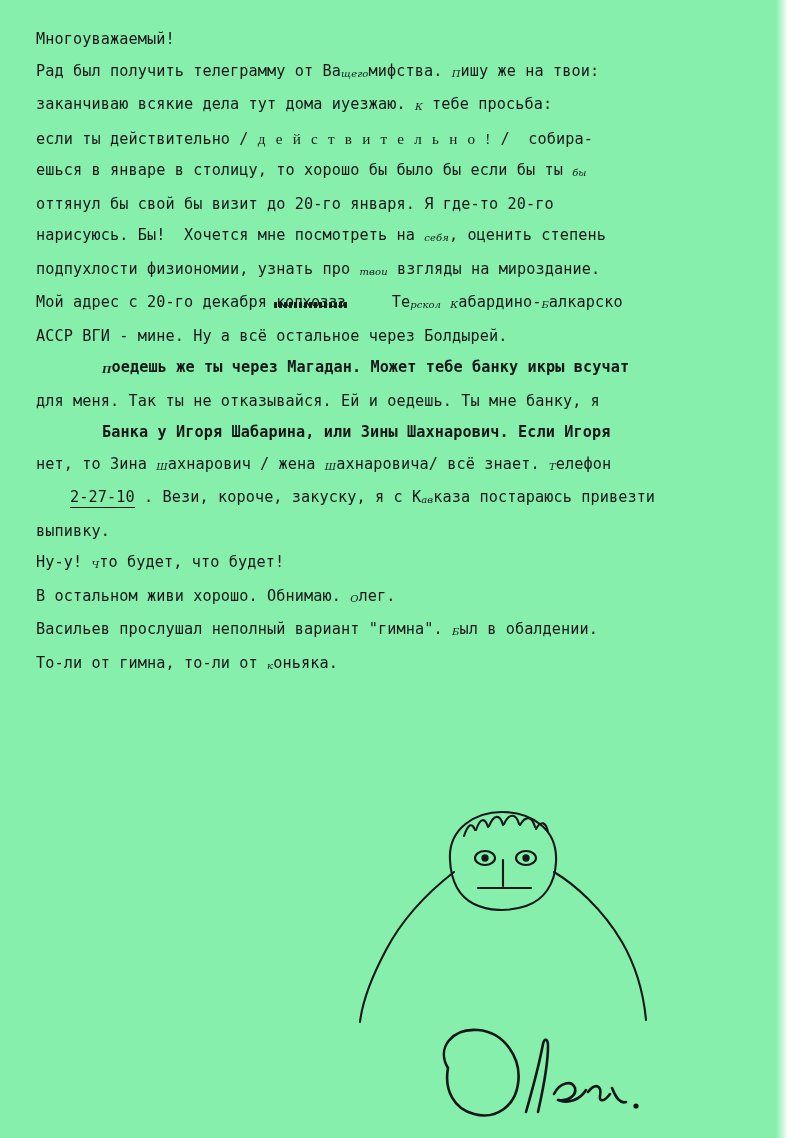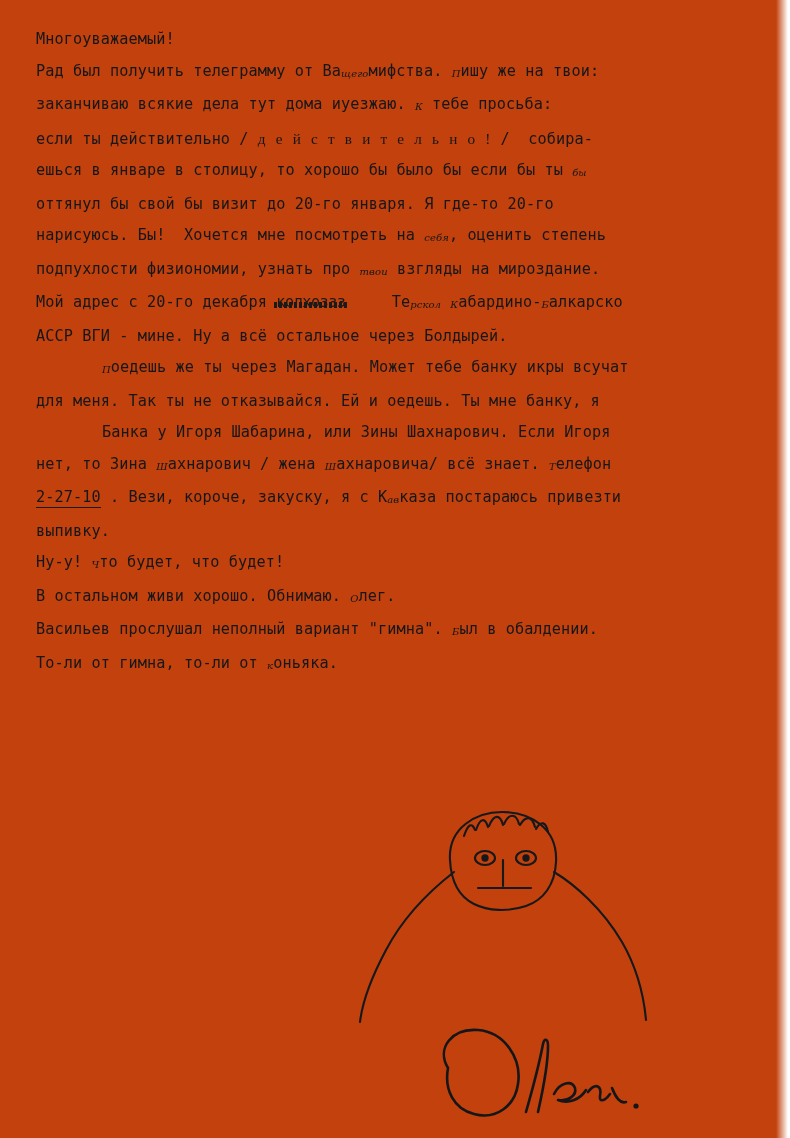--- a/index.html
+++ b/index.html
@@ -4,40 +4,41 @@
 <style>
   html, body {
     margin: 0;
     padding: 0;
     background: #ffffff;
   }
   .page {
     position: relative;
     width: 790px;
     height: 1138px;
-    background: #c2410c;
+    background: #86efac;
     overflow: hidden;
     font-family: "DejaVu Sans Mono", monospace;
     color: #111111;
   }
   .letter-body {
     position: absolute;
     left: 36px;
     top: 24px;
     width: 740px;
   }
   .line {
     font-size: 15.2px;
     line-height: 31.5px;
     letter-spacing: 0.1px;
     white-space: pre;
     color: #15171a;
   }
   .line.indent {
     text-indent: 66px;
+    font-weight: bold;
   }
   .spaced {
     letter-spacing: 3.2px;
     font-family: Liberation Serif, serif;
   }
   .struck {
     position: relative;
     letter-spacing: -0.5px;
     color: #1a1a1a;
   }
@@ -49,20 +50,21 @@
     top: 48%;
     height: 6px;
     background: repeating-linear-gradient(
         to right,
         #1a1a1a 0px, #1a1a1a 3px,
         rgba(0,0,0,0) 3px, rgba(0,0,0,0) 5px);
   }
   .underlined {
     border-bottom: 1.6px solid #1a1a1a;
     padding-bottom: 1px;
+    margin-left: 34px;
   }
   .hand {
     font-family: "DejaVu Serif", serif;
     font-style: italic;
     font-size: 10px;
     vertical-align: -1px;
   }
   .sketch {
     position: absolute;
     left: 330px;

